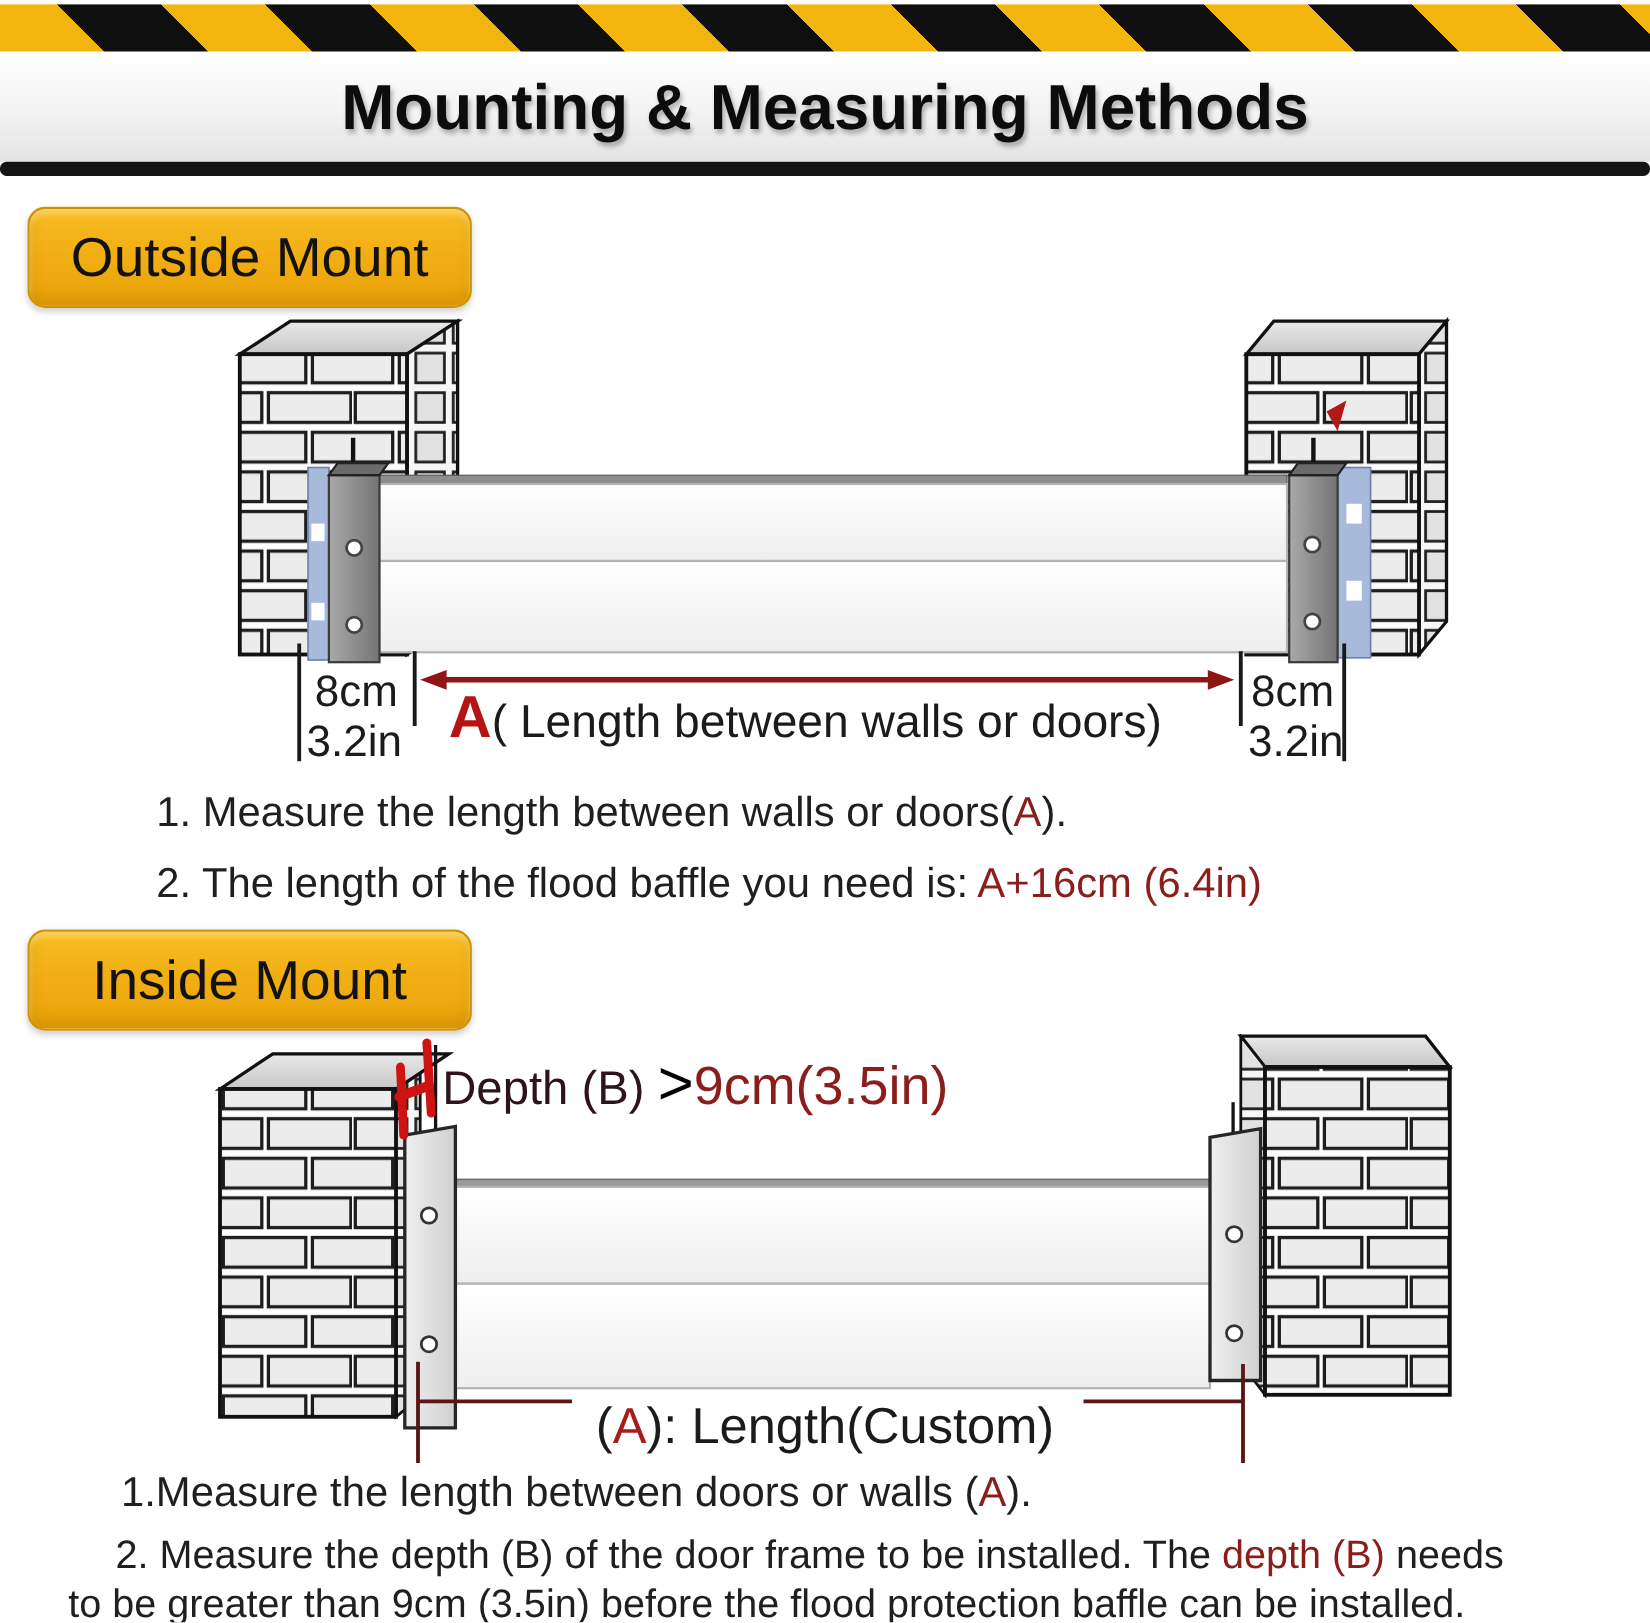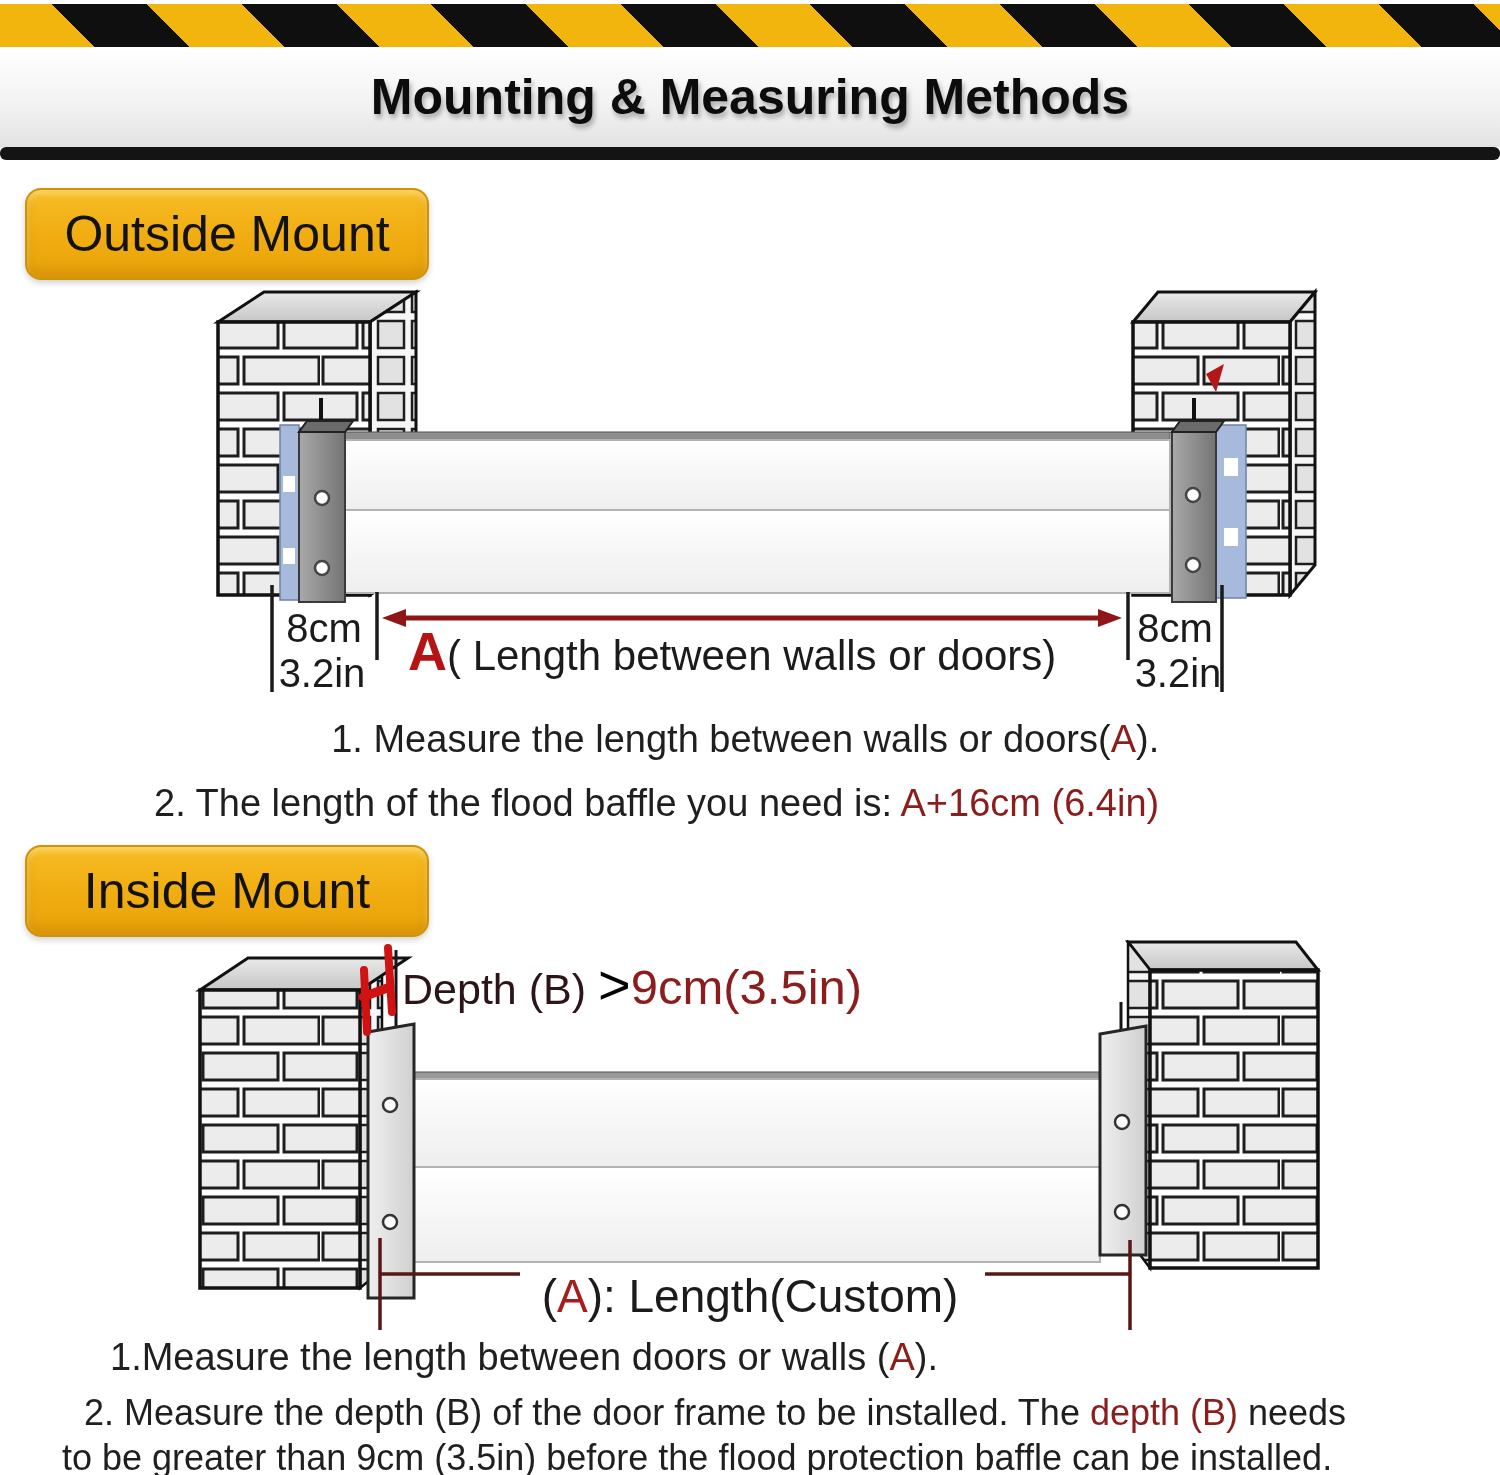--- a/index.html
+++ b/index.html
@@ -3,40 +3,40 @@
 <meta charset="utf-8">
 <style>
   html,body{margin:0;padding:0;background:#fff;}
   .page{position:relative;width:1500px;height:1475px;background:#fff;overflow:hidden;
         font-family:"Liberation Sans", sans-serif;color:#1c1c1c;}
   .hazard-band{position:absolute;left:0;top:4px;width:100%;height:43px;
         background:repeating-linear-gradient(45deg,#f2b50e 0 67px,#0f0f0f 67px 134px);}
   .title-banner{position:absolute;left:0;top:47px;width:100%;height:100px;
         background:linear-gradient(180deg,#ffffff 0%,#f3f3f3 55%,#e3e3e3 100%);
         display:flex;align-items:center;justify-content:center;}
-  .title-banner h1{margin:0;font-size:50px;font-weight:700;color:#0c0c0c;letter-spacing:0px;
+  .title-banner h1{margin:0;font-size:58px;font-weight:700;color:#0c0c0c;letter-spacing:0px;
         text-shadow:2px 4px 5px rgba(0,0,0,0.30);}
   .black-bar{position:absolute;left:0;top:147px;width:100%;height:13px;background:#141414;border-radius:6px;}
   .badge{position:absolute;left:25px;width:400px;height:88px;border-radius:16px;
         background:linear-gradient(180deg,#f7bd25 0%,#f0ac10 55%,#e9a309 100%);
         border:2px solid #cf9307;display:flex;align-items:center;justify-content:center;
         box-shadow:0 3px 6px rgba(0,0,0,.18), inset 0 -8px 12px rgba(160,105,0,.25), inset 0 4px 6px rgba(255,236,170,.55);}
   .badge span{font-size:50px;color:#121212;}
   .badge-outside{top:188px;}
   .badge-inside{top:845px;}
   svg.diagram{position:absolute;left:0;width:1500px;display:block;}
   #diagram1{top:280px;height:420px;}
   #diagram2{top:940px;height:400px;}
   svg text{font-family:"Liberation Sans", sans-serif;fill:#1b1b1b;}
   .instr{position:absolute;font-size:38px;color:#1f1f1f;}
   .instr p{margin:0 0 16px 0;line-height:1.25;}
   .red{color:#8b1d1d;}
-  .instr1{left:154px;top:716px;text-align:right;}
+  .instr1{left:142px;top:716px;}
   .instr-b1{left:98px;top:1336px;font-size:38px;margin-left:12px;}
-  .instr-b2a{left:84px;top:1392px;font-size:36px;}
+  .instr-b2a{left:105px;top:1392px;font-size:36px;}
   .instr-b2b{left:62px;top:1437px;font-size:36px;}
   .instr-bottom{position:absolute;color:#1f1f1f;}
 </style>
 </head>
 <body>
 
 <div class="page">
 
   <div class="hazard-band"></div>
 

